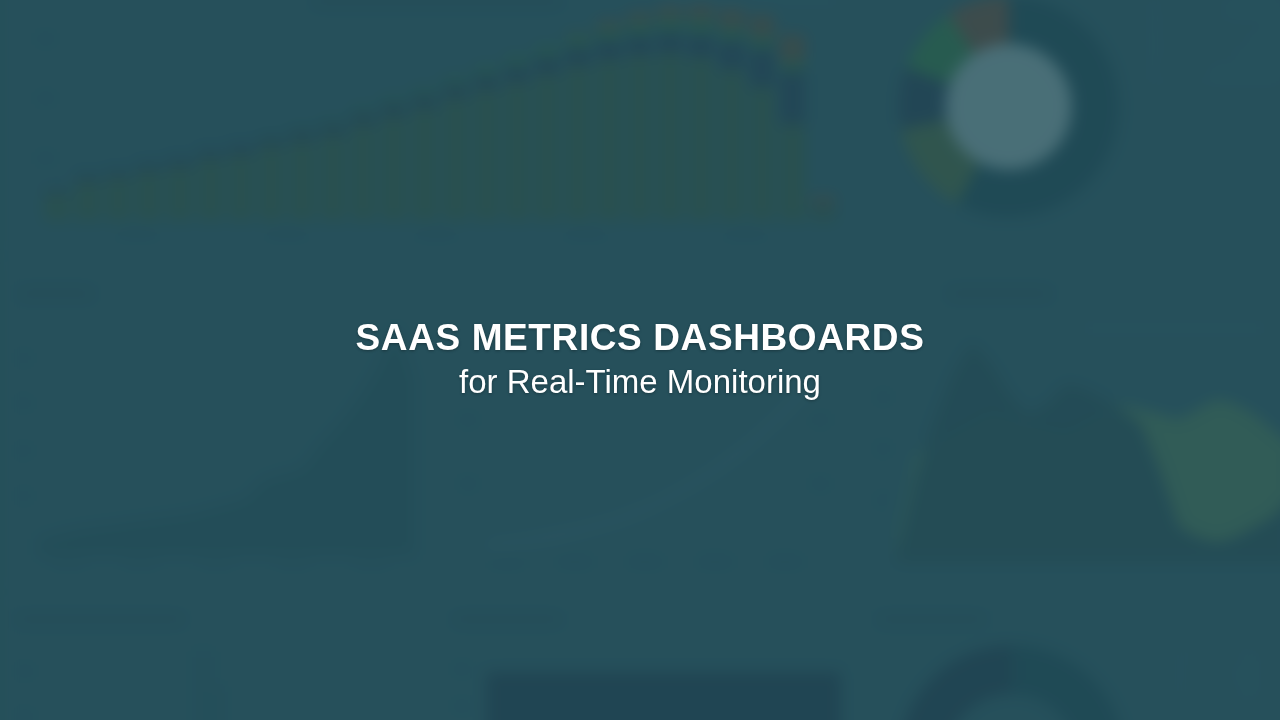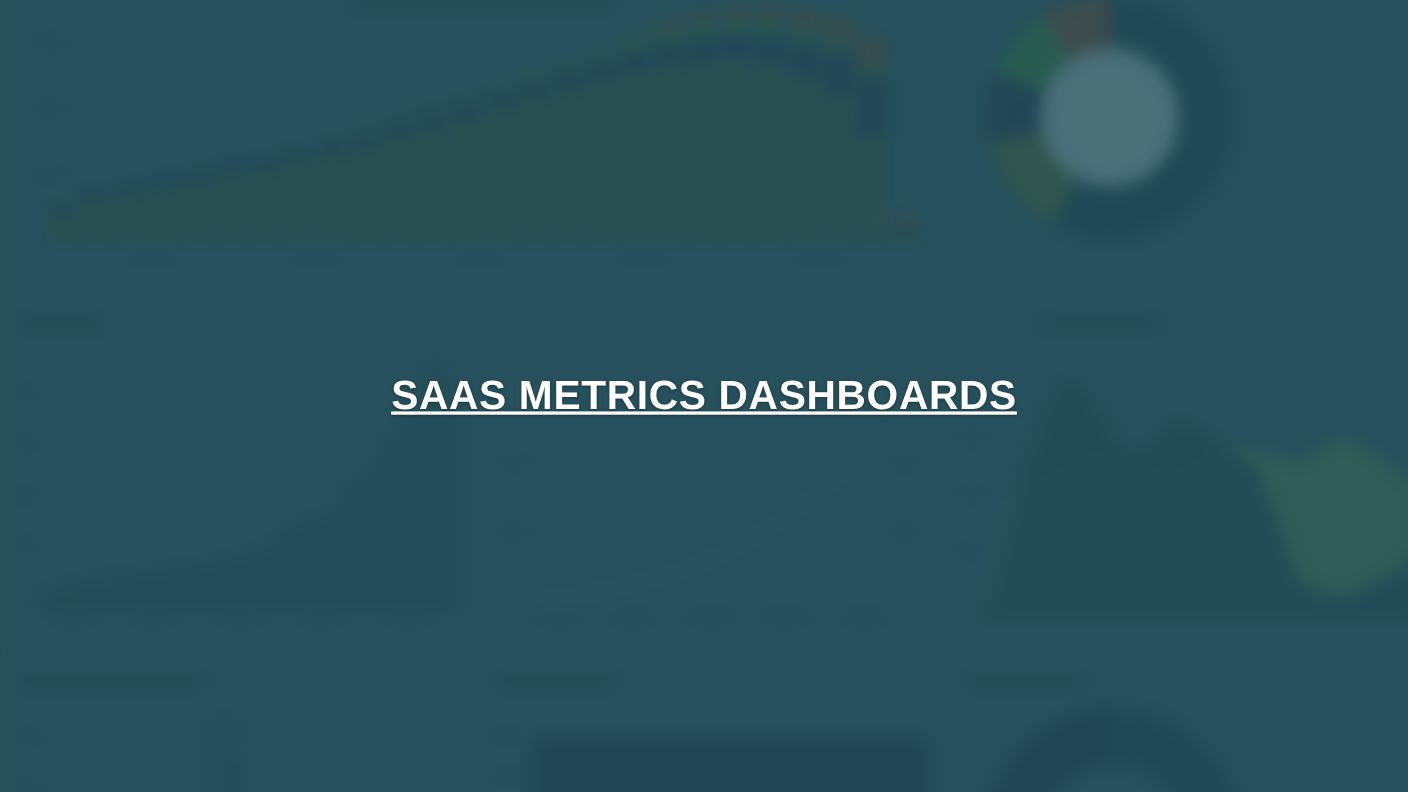--- a/index.html
+++ b/index.html
@@ -81,21 +81,20 @@
     align-items:center; justify-content:center;
     text-align:center;
   }
   #title-main{
     color:#ffffff;
     font-size:37px;
     font-weight:bold;
     letter-spacing:0.6px;
     line-height:1.05;
     text-shadow:0 1px 3px rgba(0,0,0,0.30);
-    text-decoration:underline;
   }
   #title-sub{
     color:#ffffff;
     font-size:33px;
     font-weight:normal;
     line-height:1.15;
     margin-top:5px;
     text-shadow:0 1px 3px rgba(0,0,0,0.30);
   }
 </style>
@@ -346,13 +345,14 @@
       <div class="legend-row" style="left:6px; top:22px; width:54px;"></div>
       <div class="legend-row" style="left:6px; top:36px; width:60px;"></div>
     </div>
   </div>
 </div>
 
 <div id="overlay"></div>
 
 <div id="title-block">
   <div id="title-main">SAAS METRICS DASHBOARDS</div>
+  <div id="title-sub">for Real-Time Monitoring</div>
 </div>
 
 </body></html>

